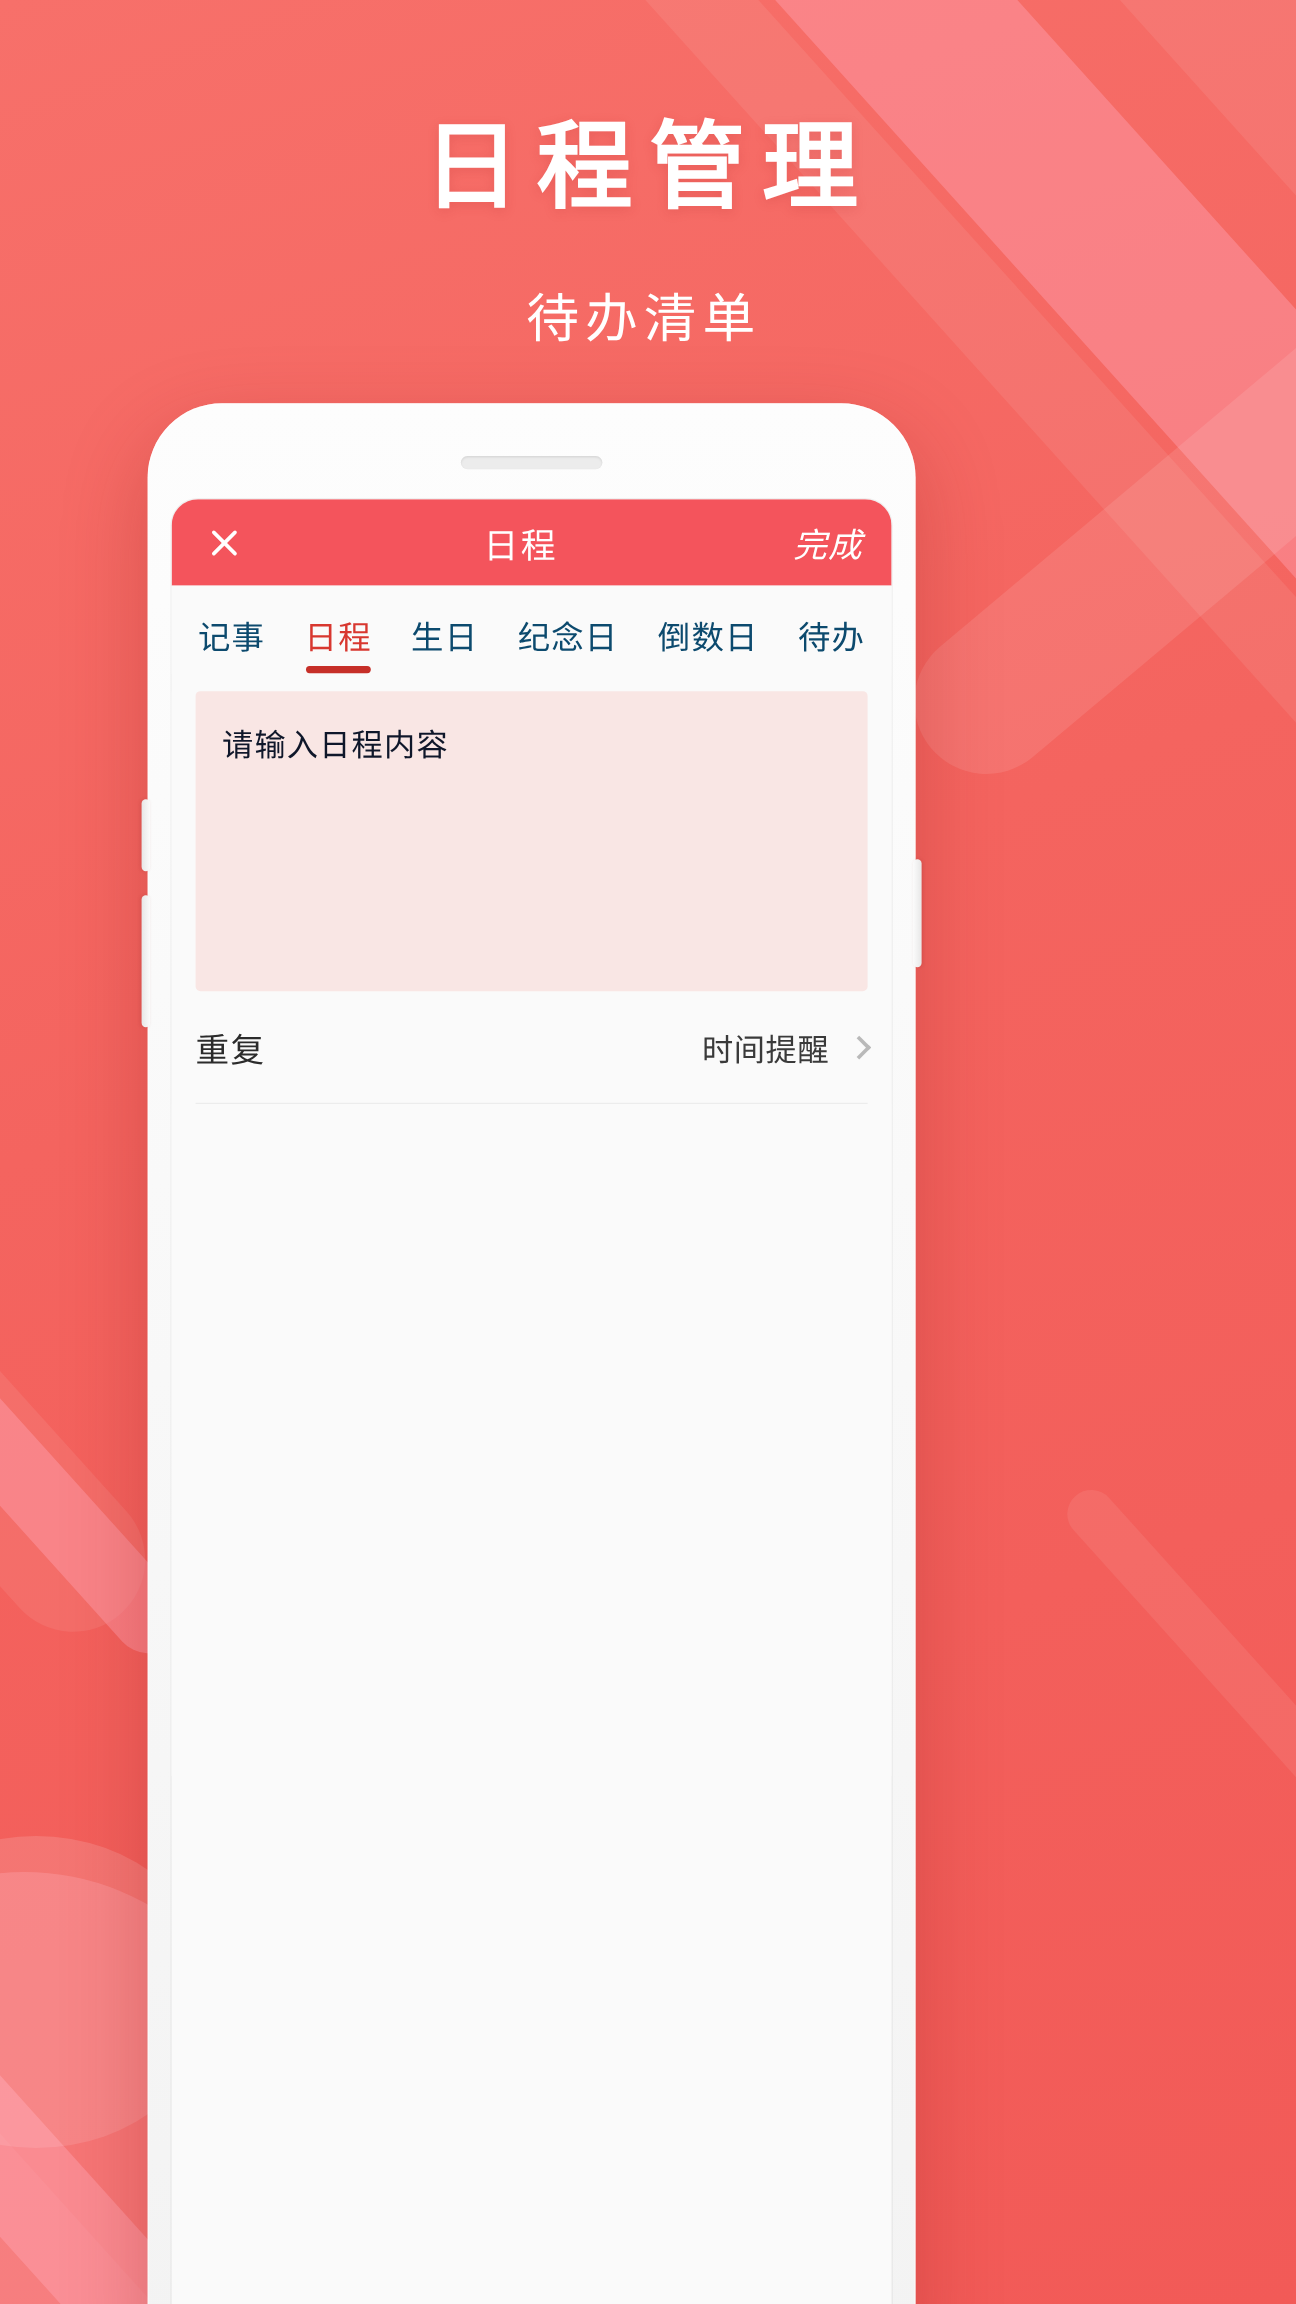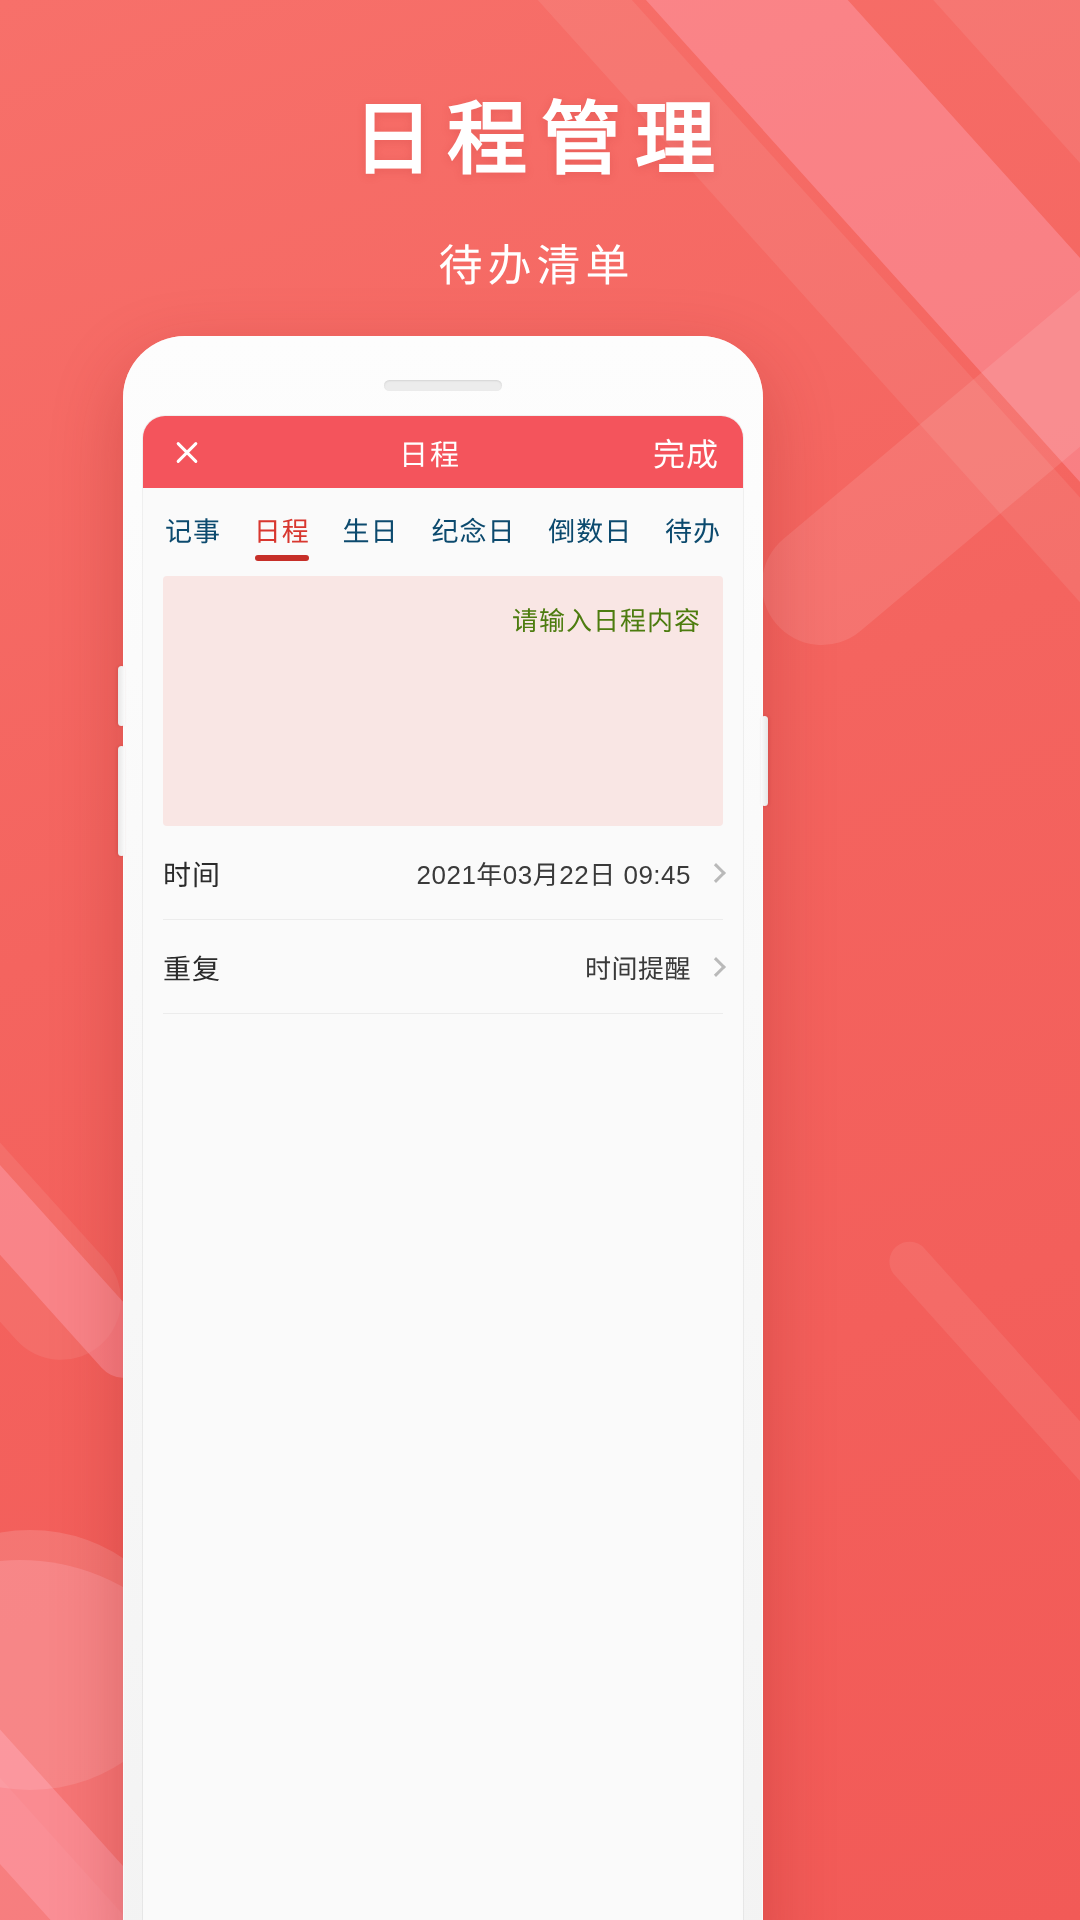--- a/index.html
+++ b/index.html
@@ -97,21 +97,21 @@
     padding:0 24px; color:#fff;
   }
   #close-btn { width:40px; height:40px; position:relative; cursor:pointer; }
   #close-btn::before, #close-btn::after {
     content:""; position:absolute; left:6px; top:19px;
     width:28px; height:3px; background:#fff; border-radius:2px;
   }
   #close-btn::before { transform:rotate(45deg); }
   #close-btn::after  { transform:rotate(-45deg); }
   #appbar-title { font-size:29px; font-weight:500; letter-spacing:2px; }
-  #done-btn { font-size:32px; letter-spacing:1px; cursor:pointer; }
+  #done-btn { font-size:28px; letter-spacing:1px; cursor:pointer;font-style:italic; }
 
   
   #tabs {
     display:flex; align-items:flex-start; justify-content:space-between;
     padding:22px 22px 0 22px; background:#fafafa; height:74px;
   }
   .tab { font-size:27px; color:#0c4a6e; position:relative;
          padding-bottom:12px; cursor:pointer; letter-spacing:1px; }
   .tab.active { color:#d8372f; }
   .tab.active::after {
@@ -119,21 +119,21 @@
     bottom:0; width:54px; height:6px; background:#c62f28; border-radius:3px;
   }
 
   
   #content { background:#fafafa; }
   #note-area {
     margin:14px 20px 0 20px; height:250px;
     background:#f9e6e4; border-radius:4px;
     padding:24px 22px; cursor:text;
   }
-  #note-placeholder { color:#4d7c0f; font-size:26px; letter-spacing:1px;text-align:right; }
+  #note-placeholder { color:#0f172a; font-size:26px; letter-spacing:1px; }
 
   .row {
     margin:0 20px; height:94px;
     display:flex; align-items:center; justify-content:space-between;
     border-bottom:1px solid #ececec;
     cursor:pointer;
   }
   .row:first-of-type { margin-top:18px; }
   .row-label { font-size:28px; color:#2b2b2b; letter-spacing:1px; }
   .row-right { display:flex; align-items:center; gap:18px; }
@@ -191,27 +191,20 @@
       <div class="tab">倒数日</div>
       <div class="tab">待办</div>
     </div>
 
     <div id="content">
 
       <div id="note-area">
         <div id="note-placeholder">请输入日程内容</div>
       </div>
 
-      <div class="row">
-        <span class="row-label">时间</span>
-        <span class="row-right">
-          <span class="row-value">2021年03月22日  09:45</span>
-          <span class="chev"></span>
-        </span>
-      </div>
 
 
       <div class="row">
         <span class="row-label">重复</span>
         <span class="row-right">
           <span class="row-value">时间提醒</span>
           <span class="chev"></span>
         </span>
       </div>
 

